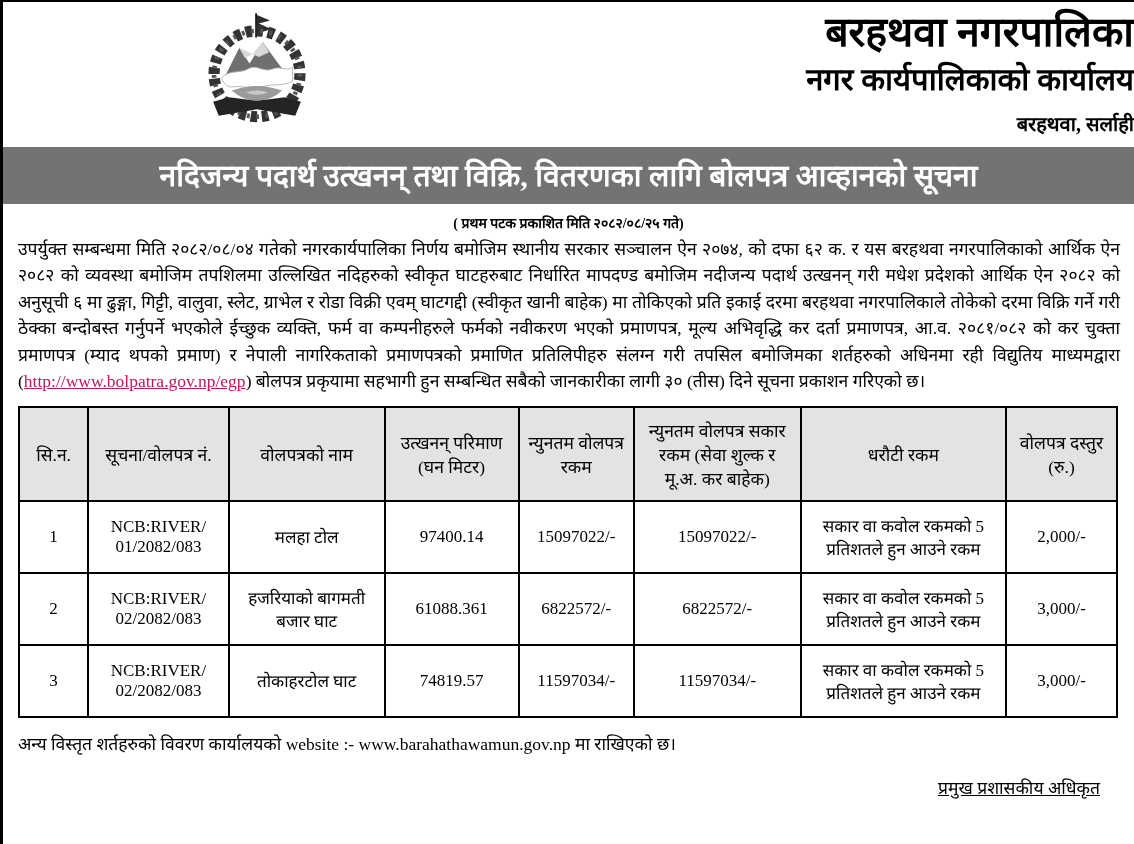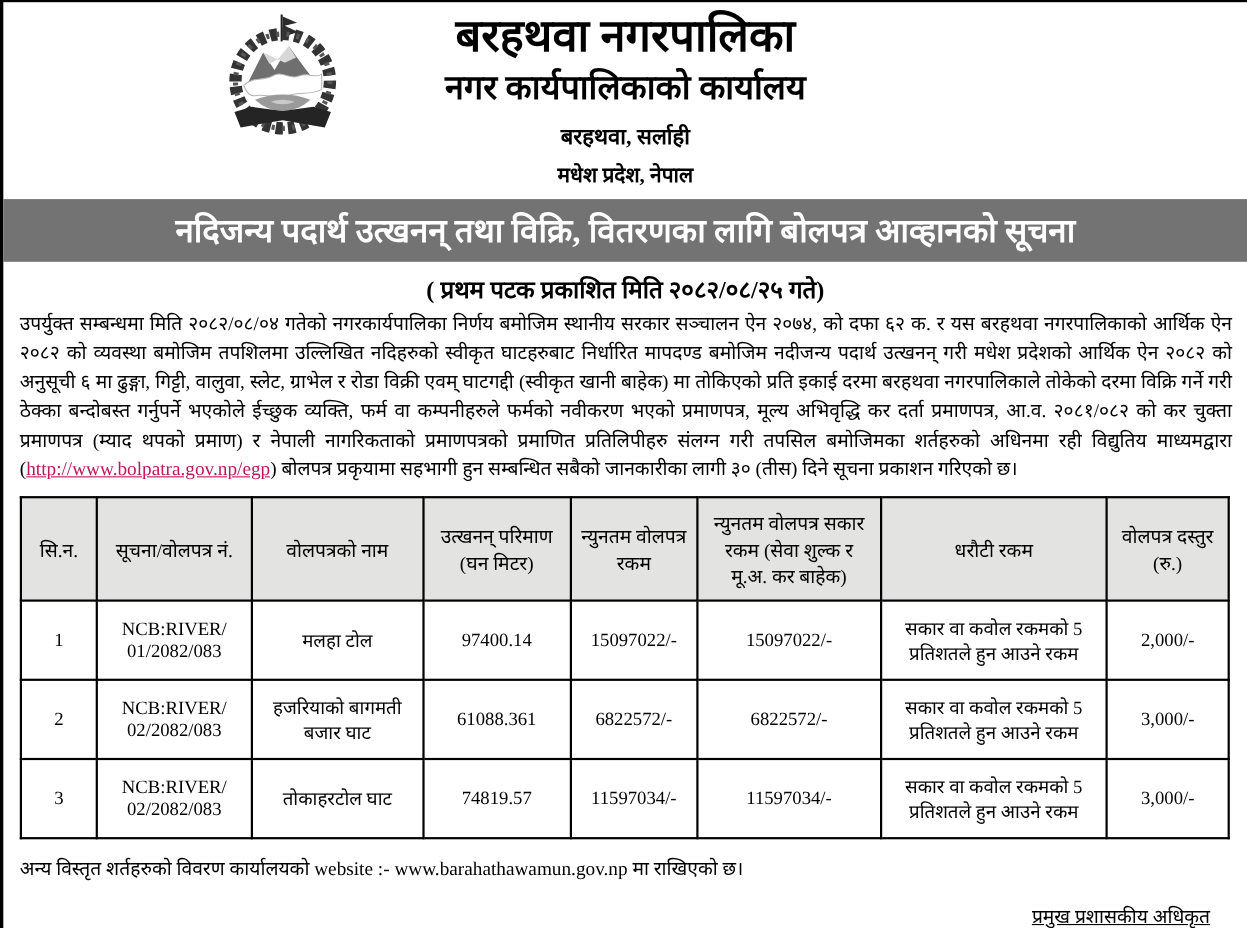--- a/index.html
+++ b/index.html
@@ -11,40 +11,40 @@
     overflow: hidden;
   }
   .page {
     position: absolute; inset: 0;
     border-left: 3px solid #000;
     border-top: 2px solid #000;
     box-sizing: border-box;
     background: #fff;
   }
   
-  .letterhead { position: relative; text-align: center; padding-top: 6px; }
+  .letterhead { position: relative; text-align: right; padding-top: 6px; }
   .logo {
     position: absolute; left: 198px; top: 6px;
     width: 112px; height: 126px;
   }
   .muni-name  { font-size: 41px; font-weight: bold; line-height: 1.12; margin: 2px 0 0 0; }
   .office     { font-size: 31px; font-weight: bold; line-height: 1.15; margin: 6px 0 12px 0; }
   .addr       { font-size: 20px; font-weight: bold; margin: 10px 0 0 0; font-family: Liberation Serif, serif; }
   .prov       { font-size: 19px; font-weight: bold; margin: 8px 0 0 0; }
   
   .banner {
     margin-top: 10px;
     background: #737373; color: #fff;
     text-align: center;
     font-size: 30px; font-weight: bold;
     padding: 7px 0 9px 0;
   }
   .published {
     text-align: center; font-weight: bold;
-    font-size: 22px; margin: 9px 0 2px 0;
+    font-size: 14px; margin: 9px 0 2px 0;
   }
   
   .body-par {
     margin: 4px 14px 0 15px;
     font-size: 17.5px; line-height: 26.5px;
     text-align: justify;
   }
   .body-par a { color: #be185d; text-decoration: underline; }
   
   table.tender {
@@ -94,21 +94,20 @@
 
         <path d="M33 86 Q60 76 87 86 Q75 97 60 97 Q45 97 33 86 Z" fill="#9a9a9a"></path>
         <path d="M48 88 Q60 84 72 88 Q60 93 48 88 Z" fill="#c9c9c9"></path>
 
         <path d="M13 98 L30 93 L60 97 L90 93 L107 98 L101 113 L60 106 L19 113 Z" fill="#242424"></path>
       </svg>
     </span>
     <div class="muni-name">बरहथवा नगरपालिका</div>
     <div class="office">नगर कार्यपालिकाको कार्यालय</div>
     <div class="addr">बरहथवा, सर्लाही</div>
-    <div class="prov">मधेश प्रदेश, नेपाल</div>
   </div>
 
   <div class="banner">नदिजन्य पदार्थ उत्खनन् तथा विक्रि, वितरणका लागि बोलपत्र आव्हानको सूचना</div>
 
   <div class="published">( प्रथम पटक प्रकाशित मिति २०८२/०८/२५ गते)</div>
 
   <div class="body-par"><span>उपर्युक्त सम्बन्धमा मिति २०८२/०८/०४ गतेको नगरकार्यपालिका निर्णय बमोजिम स्थानीय सरकार सञ्चालन ऐन २०७४, को दफा ६२ क. र यस बरहथवा नगरपालिकाको आर्थिक ऐन २०८२ को व्यवस्था बमोजिम तपशिलमा उल्लिखित नदिहरुको स्वीकृत घाटहरुबाट निर्धारित मापदण्ड बमोजिम नदीजन्य पदार्थ उत्खनन् गरी मधेश प्रदेशको आर्थिक ऐन २०८२ को अनुसूची ६ मा ढुङ्गा, गिट्टी, वालुवा, स्लेट, ग्राभेल र रोडा विक्री एवम् घाटगद्दी (स्वीकृत खानी बाहेक) मा तोकिएको प्रति इकाई दरमा बरहथवा नगरपालिकाले तोकेको दरमा विक्रि गर्ने गरी ठेक्का बन्दोबस्त गर्नुपर्ने भएकोले ईच्छुक व्यक्ति, फर्म वा कम्पनीहरुले फर्मको नवीकरण भएको प्रमाणपत्र, मूल्य अभिवृद्धि कर दर्ता प्रमाणपत्र, आ.व. २०८१/०८२  को कर चुक्ता प्रमाणपत्र (म्याद थपको प्रमाण) र नेपाली नागरिकताको प्रमाणपत्रको प्रमाणित प्रतिलिपीहरु संलग्न गरी तपसिल बमोजिमका शर्तहरुको अधिनमा रही विद्युतिय माध्यमद्वारा (</span><a href="#">http://www.bolpatra.gov.np/egp</a><span>)  बोलपत्र प्रकृयामा सहभागी हुन सम्बन्धित सबैको जानकारीका लागी ३० (तीस) दिने सूचना प्रकाशन गरिएको छ।</span></div>
 
   <table class="tender">
     <colgroup>

